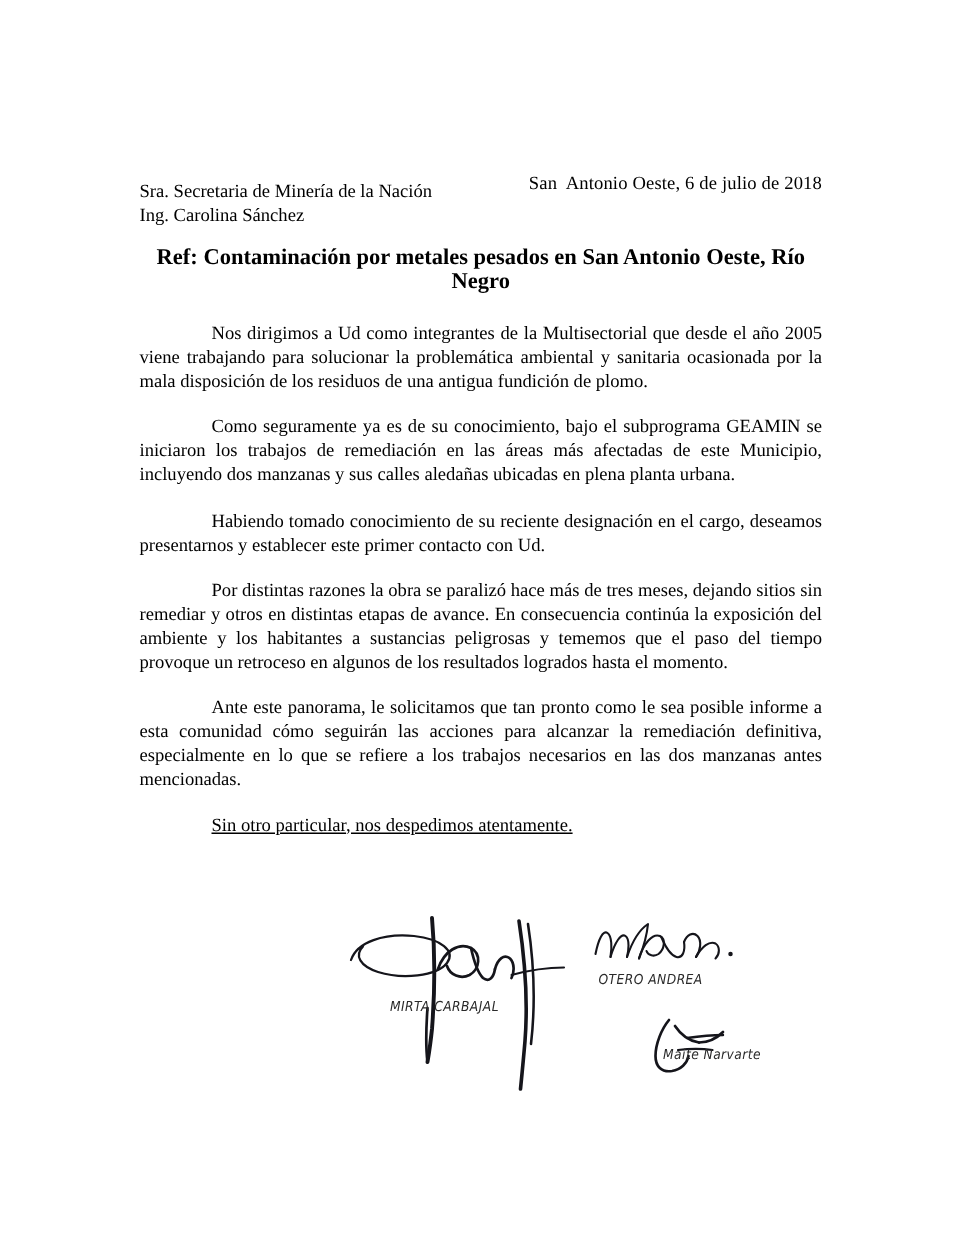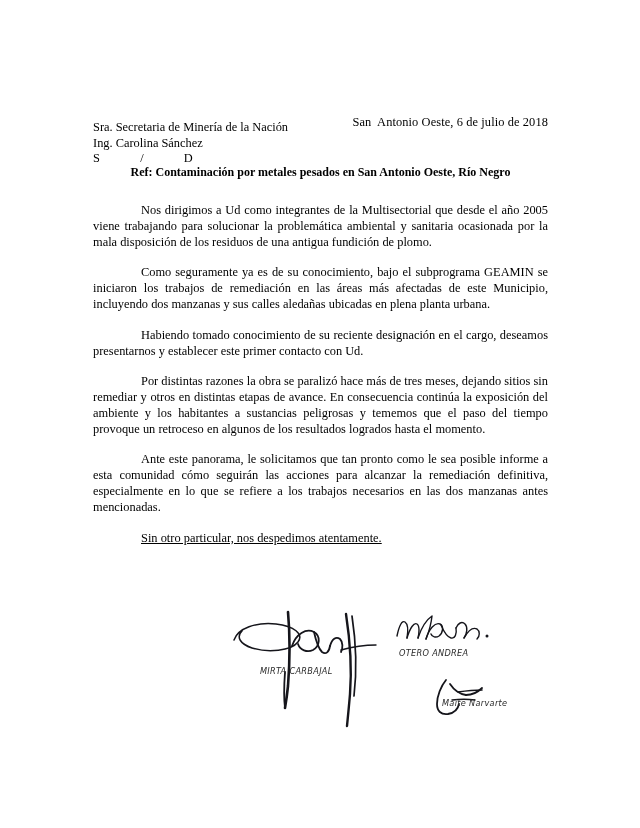--- a/index.html
+++ b/index.html
@@ -52,36 +52,36 @@
     letter-spacing: 0px;
   }
 
   .ref-line {
     position: absolute;
     left: 93px;
     top: 164px;
     width: 455px;
     text-align: center;
     font-weight: bold;
-    font-size: 12px;
+    font-size: 15px;
     line-height: 16px;
   }
 
   .body-block {
     position: absolute;
     left: 93px;
     top: 202px;
     width: 455px;
     font-size: 12.4px;
     line-height: 16.1px;
     text-align: justify;
     text-justify: inter-word;
   }
   .body-block p {
-    margin: 0 0 14px 0;
+    margin: 12px 0 14px 0;
     text-indent: 48px;
   }
   .body-block p.closing {
     text-align: left;
     margin-bottom: 0;
     text-decoration: underline;
   }
 
   
   .signatures {
@@ -117,21 +117,20 @@
 </head>
 <body>
 
 <div class="page">
 
   <div class="date-line">San  Antonio Oeste, 6 de julio de 2018</div>
 
   <div class="addressee">
     <div>Sra. Secretaria de Minería de la Nación</div>
     <div>Ing. Carolina Sánchez</div>
-    <div class="sd-line">S             /             D</div>
   </div>
 
   <div class="ref-line">Ref: Contaminación por metales pesados en San Antonio Oeste, Río Negro</div>
 
   <div class="body-block">
     <p>Nos dirigimos a Ud como integrantes de la Multisectorial que desde el año 2005 viene trabajando para solucionar la problemática ambiental y sanitaria ocasionada por la mala disposición de los residuos de una antigua fundición de plomo.</p>
     <p>Como seguramente ya es de su conocimiento, bajo el subprograma GEAMIN se iniciaron los trabajos de remediación en las áreas más afectadas de este Municipio, incluyendo dos manzanas y sus calles aledañas ubicadas en plena planta urbana.</p>
     <p>Habiendo tomado conocimiento de su reciente designación en el cargo, deseamos presentarnos y establecer este primer contacto con Ud.</p>
     <p>Por distintas razones la obra se paralizó hace más de tres meses, dejando sitios sin remediar y otros en distintas etapas de avance.  En consecuencia continúa la exposición del ambiente y los habitantes a sustancias peligrosas y tememos que el paso del tiempo provoque un retroceso en algunos de los resultados logrados hasta el momento.</p>
     <p>Ante este panorama, le solicitamos que tan pronto como le sea posible informe a esta comunidad cómo seguirán las acciones para alcanzar la remediación definitiva, especialmente en lo que se refiere a los trabajos necesarios en las dos manzanas antes mencionadas.</p>

